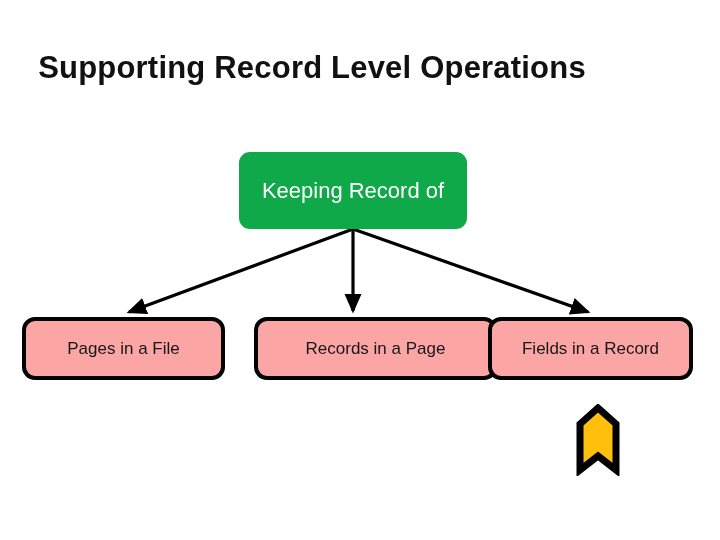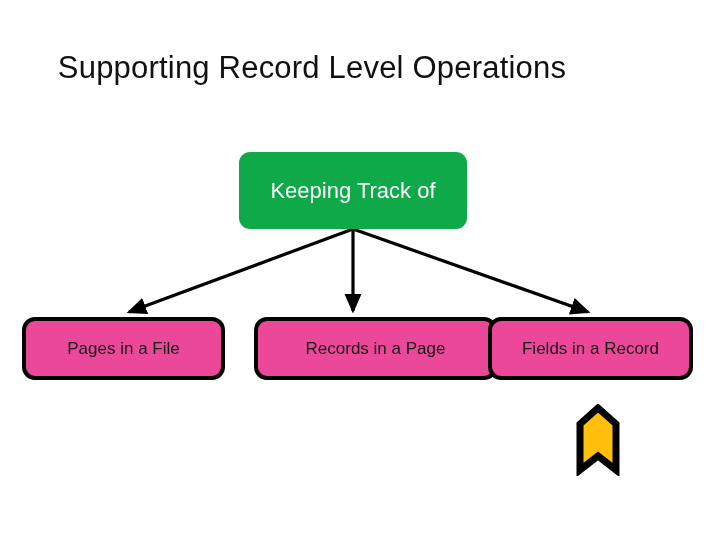--- a/index.html
+++ b/index.html
@@ -23,21 +23,21 @@
   }
 
   
   #slide-title {
     position: absolute;
     left: 0;
     top: 48px;
     width: 624px;
     text-align: center;
     font-size: 31px;
-    font-weight: 400;
+    font-weight: 700;
     color: #111111;
     letter-spacing: 0.2px;
     line-height: 40px;
     white-space: nowrap;
   }
 
   
   #connectors {
     position: absolute;
     left: 0;
@@ -79,21 +79,21 @@
     color: #ffffff;
     font-size: 22px;
     font-weight: 400;
     line-height: 26px;
   }
 
   
   .node-leaf {
     top: 317px;
     height: 63px;
-    background: #ec4899;
+    background: #fca5a5;
     border: 4px solid #000000;
     border-radius: 13px;
   }
   .node-leaf .node-label {
     color: #171717;
     font-size: 17px;
     font-weight: 400;
     line-height: 22px;
   }
 
@@ -125,21 +125,21 @@
     </defs>
 
     <line x1="353" y1="229" x2="129" y2="312" stroke="#000000" stroke-width="3.2" marker-end="url(#arrowhead)"></line>
 
     <line x1="353" y1="229" x2="353" y2="311" stroke="#000000" stroke-width="3.2" marker-end="url(#arrowhead)"></line>
 
     <line x1="353" y1="229" x2="588" y2="312" stroke="#000000" stroke-width="3.2" marker-end="url(#arrowhead)"></line>
   </svg>
 
   <div class="node" id="node-root">
-    <span class="node-label">Keeping Track of</span>
+    <span class="node-label">Keeping Record of</span>
   </div>
 
   <div class="node node-leaf" id="node-pages">
     <span class="node-label">Pages in a File</span>
   </div>
 
   <div class="node node-leaf" id="node-records">
     <span class="node-label">Records in a Page</span>
   </div>
 

